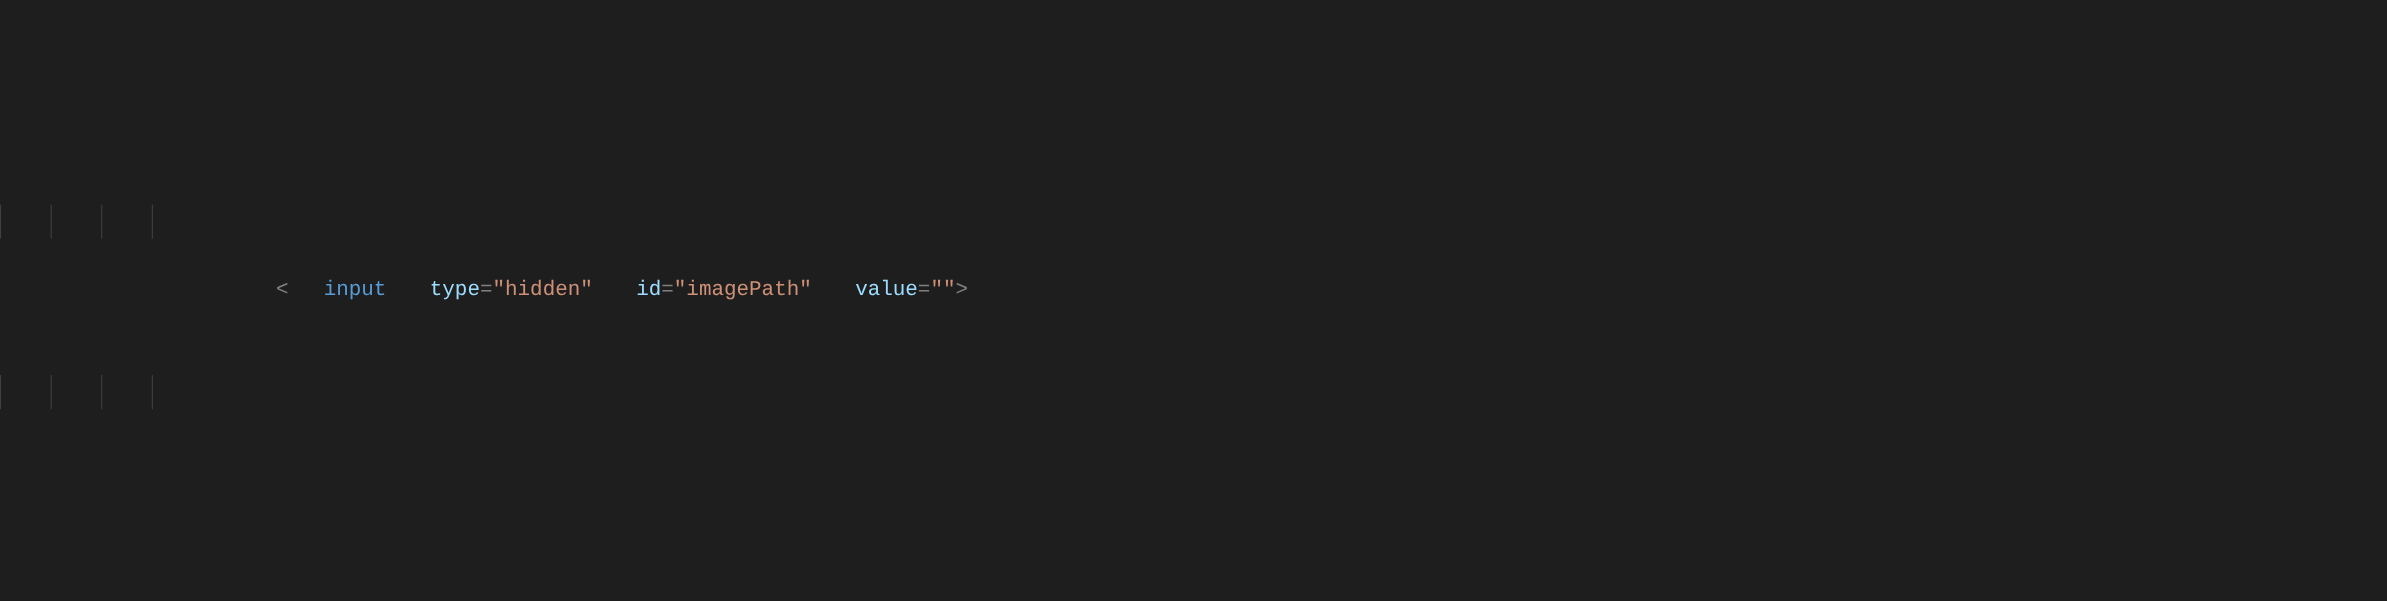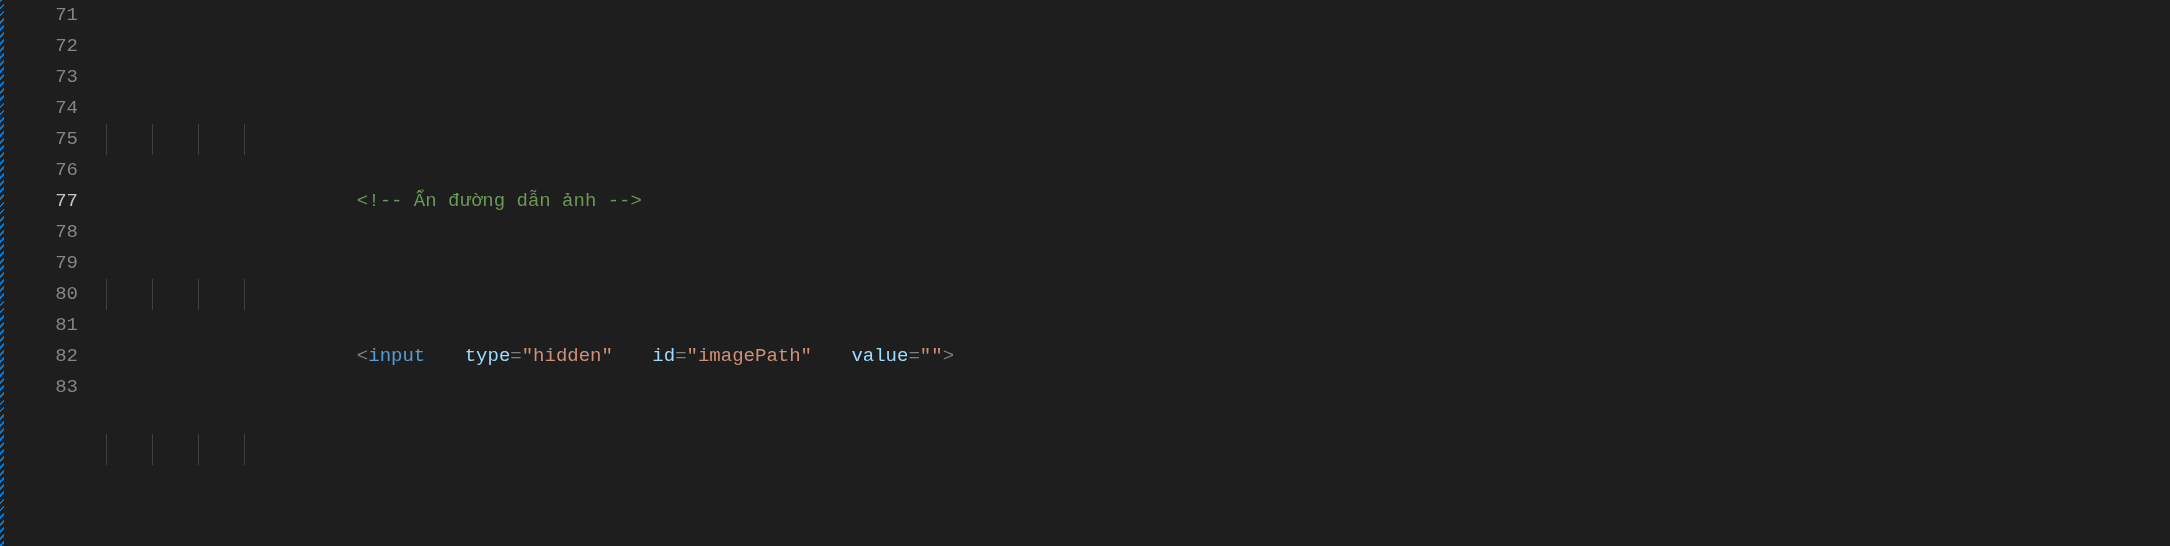--- a/index.html
+++ b/index.html
@@ -62,54 +62,32 @@
     height: 31px;
     background: #404040;
     top: 0;
   }
   .code-content {
     position: relative;
     z-index: 1;
   }
   .cm { color: #6a9955; }
   .pn { color: #808080; }
-  .tg { color: #569cd6; }
+  .tg { color: #569cd6; margin-left: 32px; }
   .at { color: #9cdcfe; margin-left: 28px; }
   .st { color: #ce9178; }
 </style>
 </head>
 <body>
 
 <div class="editor">
-  <div class="gutter">
-    <div class="changebar"></div>
-    <div class="line-numbers">
-      <div class="line-number">71</div>
-      <div class="line-number">72</div>
-      <div class="line-number">73</div>
-      <div class="line-number">74</div>
-      <div class="line-number">75</div>
-      <div class="line-number">76</div>
-      <div class="line-number active">77</div>
-      <div class="line-number">78</div>
-      <div class="line-number">79</div>
-      <div class="line-number">80</div>
-      <div class="line-number">81</div>
-      <div class="line-number">82</div>
-      <div class="line-number">83</div>
-    </div>
-  </div>
 
   <div class="code-area">
 
     
-    <div class="code-line">
-      <span class="indent-guide" style="left:0px"></span><span class="indent-guide" style="left:46px"></span><span class="indent-guide" style="left:92px"></span><span class="indent-guide" style="left:138px"></span>
-      <span class="code-content">                <span class="cm"><span>&lt;!--</span><span> Ẩn đường dẫn ảnh </span><span>--&gt;</span></span></span>
-    </div>
 
     
     <div class="code-line">
       <span class="indent-guide" style="left:0px"></span><span class="indent-guide" style="left:46px"></span><span class="indent-guide" style="left:92px"></span><span class="indent-guide" style="left:138px"></span>
       <span class="code-content">                <span class="pn">&lt;</span><span class="tg">input</span> <span class="at">type</span><span class="pn">=</span><span class="st">"<span>hidden</span>"</span> <span class="at">id</span><span class="pn">=</span><span class="st">"<span>imagePath</span>"</span> <span class="at">value</span><span class="pn">=</span><span class="st">"<span></span>"</span><span class="pn">&gt;</span></span>
     </div>
 
     
     <div class="code-line">
       <span class="indent-guide" style="left:0px"></span><span class="indent-guide" style="left:46px"></span><span class="indent-guide" style="left:92px"></span><span class="indent-guide" style="left:138px"></span>

